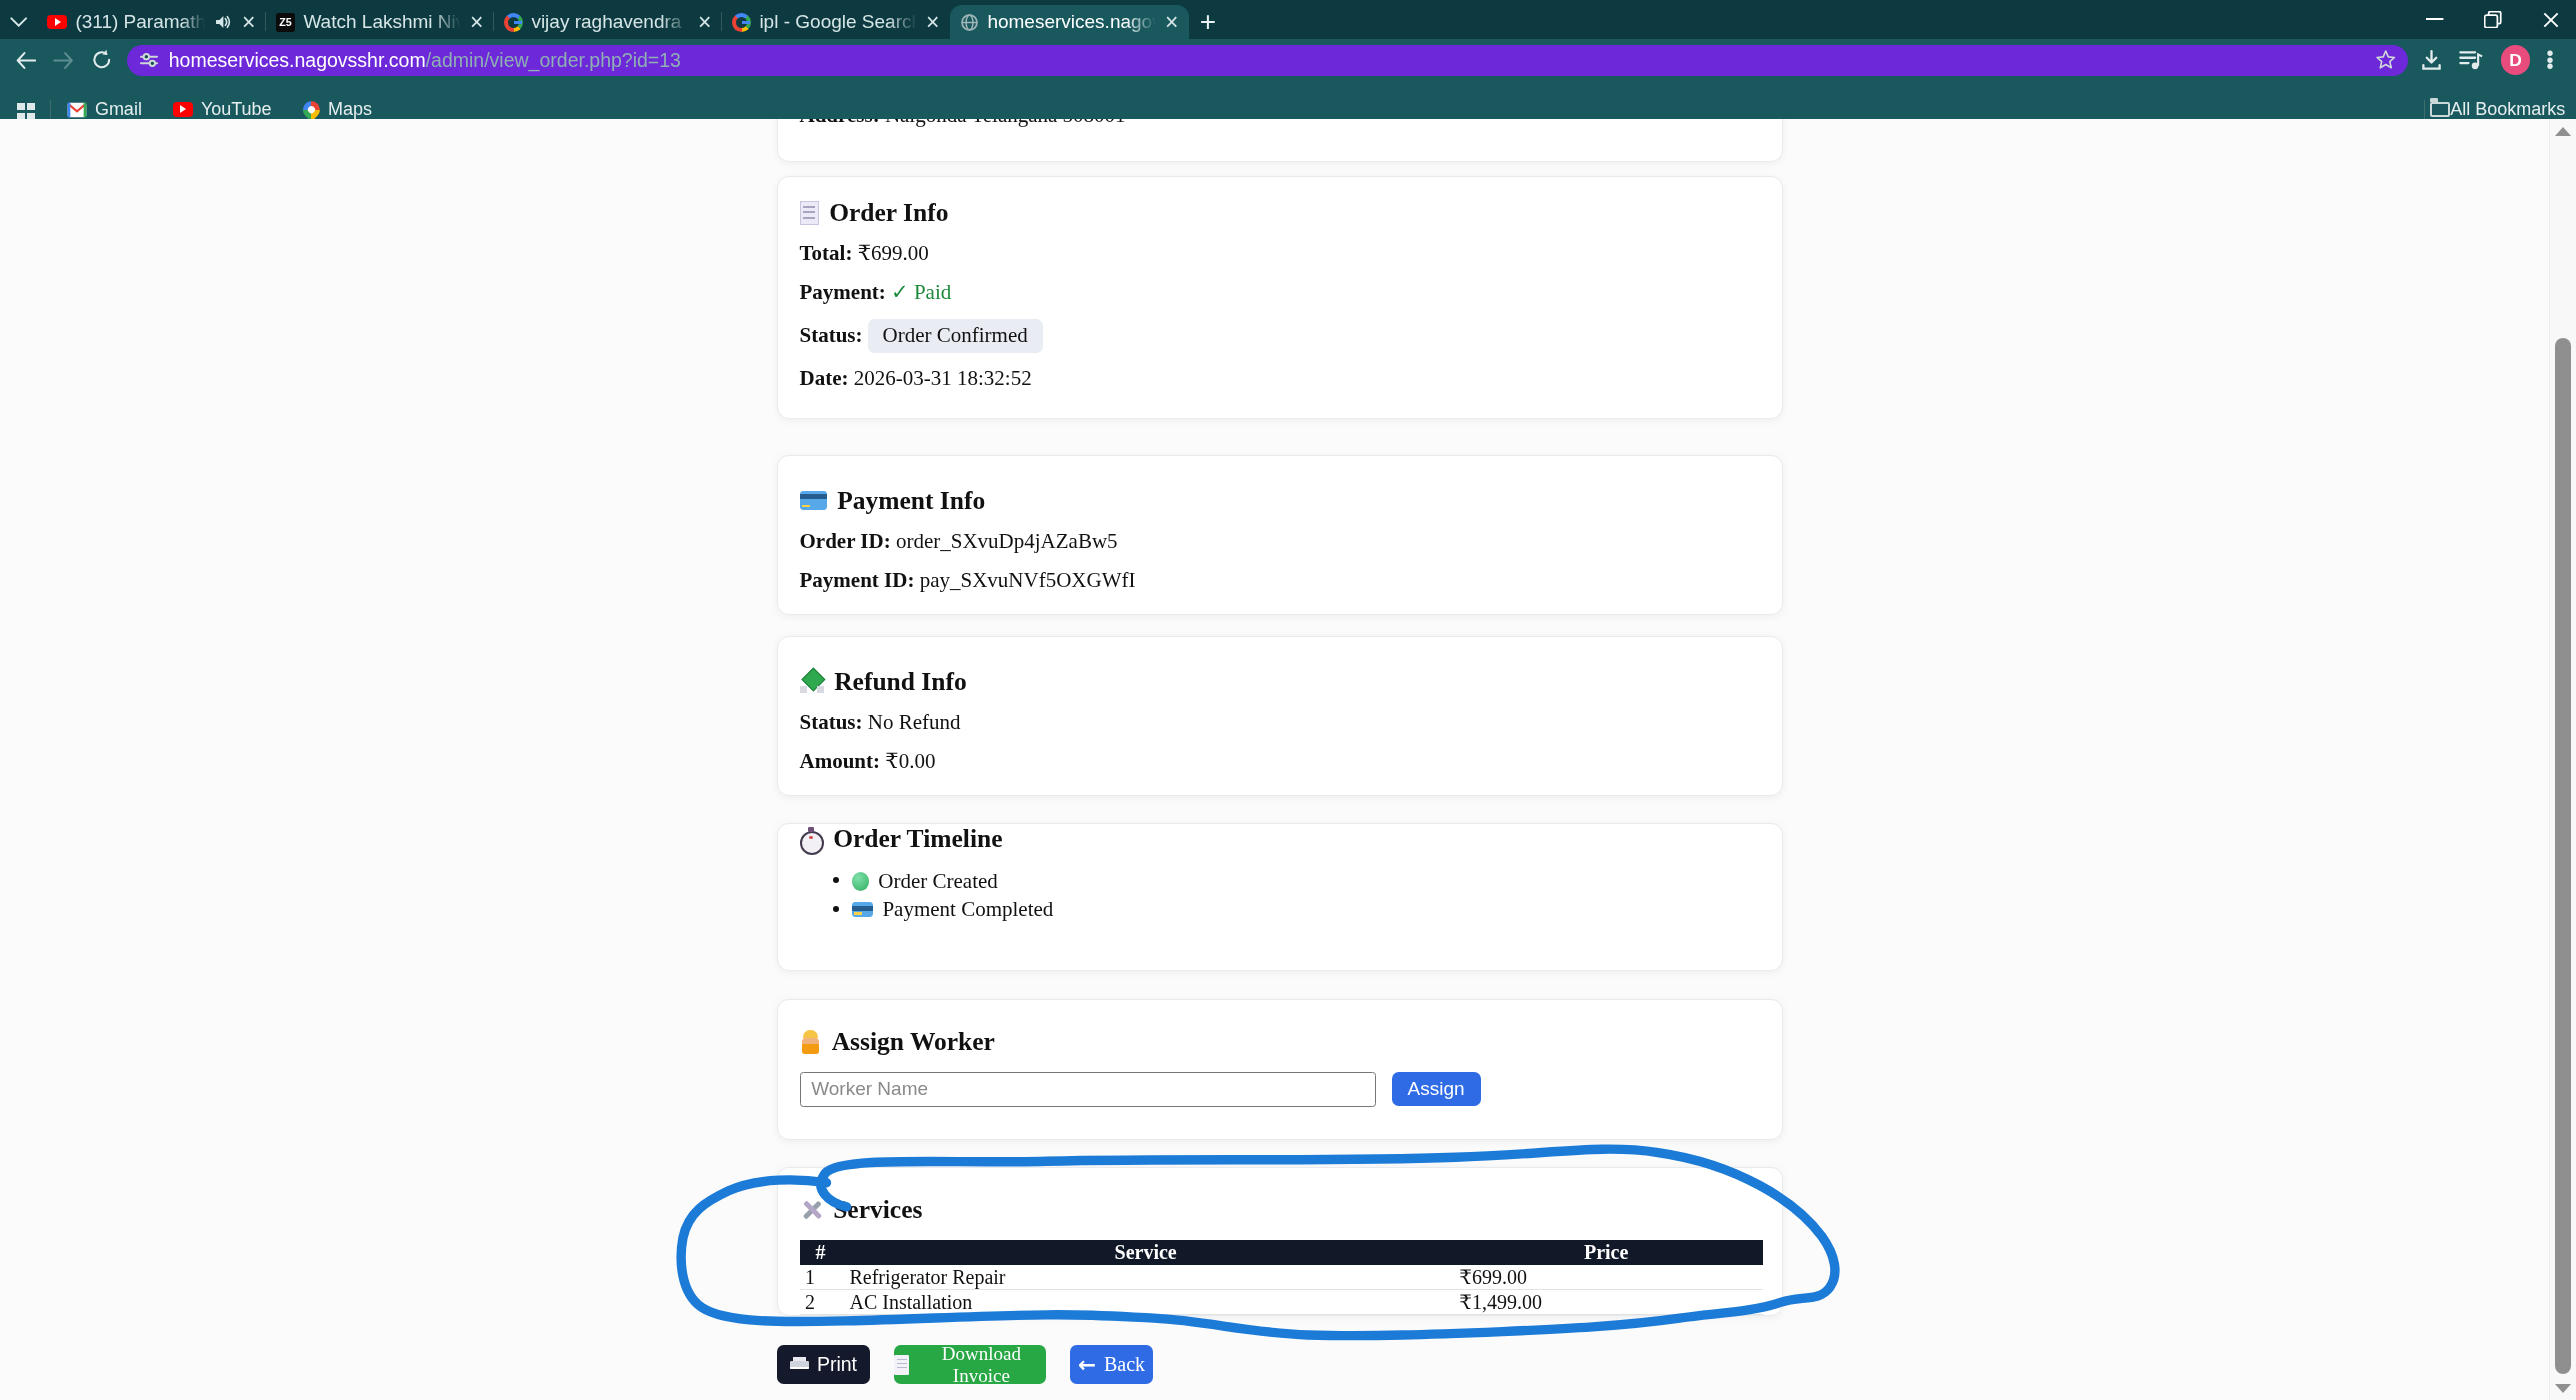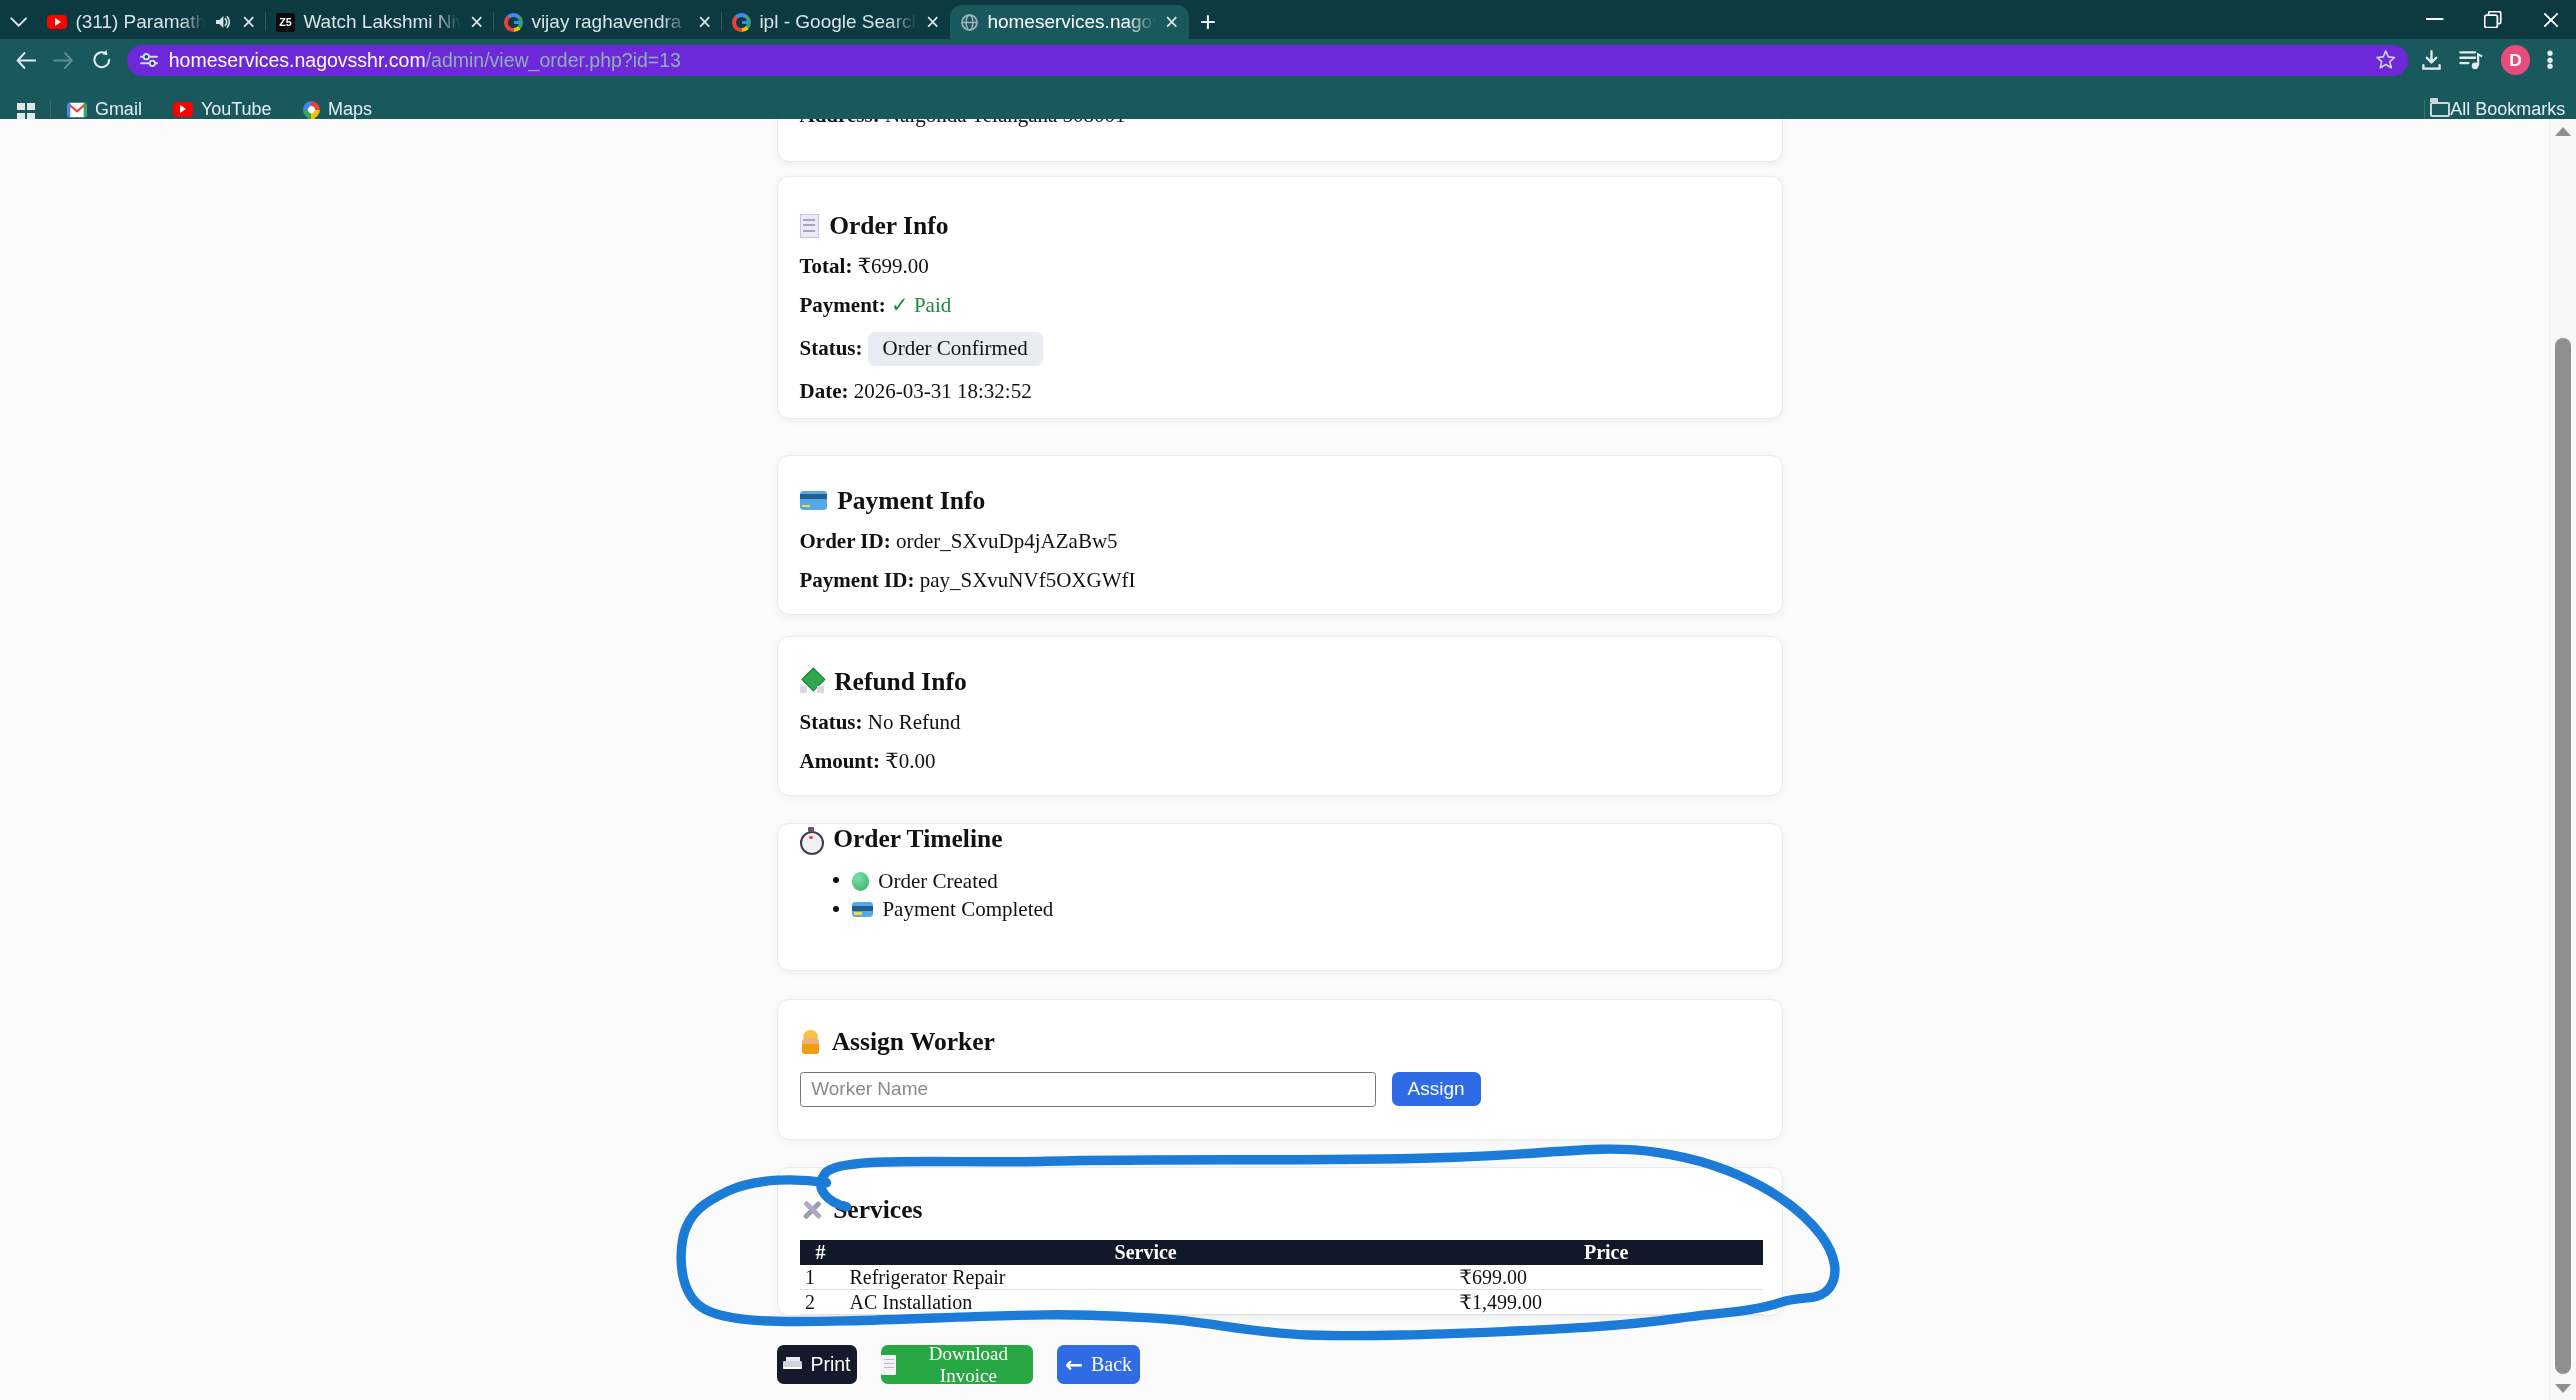--- a/index.html
+++ b/index.html
@@ -114,21 +114,21 @@
 
   table.services { margin-top:14.8px; width:963px; border-collapse:collapse; font-size:20px; }
   table.services th { background:#111827; color:#fff; font-weight:bold; height:25.5px; text-align:center; }
   table.services td { height:24px; border-bottom:1.3px solid #e2e2e2; text-align:left; }
   .col-num { width:42px; } .col-service { width:609px; } .col-price { width:313px; }
   td.num { padding-left:5.4px; } td.svc { padding-left:8px; } td.prc { padding-left:9.4px; }
 
   .actions { position:absolute; left:777px; top:1226px; display:flex; gap:24px; }
   .btn { height:39px; display:flex; align-items:center; justify-content:center; gap:8px; color:#fff;
          border:none; border-radius:6.7px; }
-  .btn-print { width:80px; background:#141a2c; font-size:19.5px;
+  .btn-print { width:93px; background:#141a2c; font-size:19.5px;
                font-family:"Liberation Sans","DejaVu Sans",sans-serif; }
   .btn-download { width:152px; background:#28a745; font-size:19px;
                   font-family:"Liberation Serif","DejaVu Serif",serif; }
   .btn-back { width:83px; background:#2e6be5; font-size:20px;
               font-family:"Liberation Serif","DejaVu Serif",serif; }
   .ic-printer { width:19px; height:16px; position:relative; }
   .ic-printer::before { content:""; position:absolute; left:2.7px; top:0; width:13.4px; height:4.7px; background:#e8e8ee; }
   .ic-printer::after { content:""; position:absolute; left:0; top:4.7px; width:19px; height:8px;
       background:#cfd3dd; border-radius:1.3px; box-shadow:inset 0 -6px 0 -4px #fff; }
   .ic-doc { width:16px; height:20px; background:#f2f2f8; border-radius:1.3px; position:relative; }
@@ -313,21 +313,21 @@
     <span>All Bookmarks</span>
   </span>
 </div>
 
 <div class="content">
 
   <div class="card partial-card">
     <p><b>Address:</b> <span>Nalgonda Telangana 508001</span></p>
   </div>
 
-  <div class="card" style="top:57px;height:243px;padding-top:34px;">
+  <div class="card" style="top:57px;height:243px;padding-top:21px;">
     <h2>
         <span class="ic-receipt"></span>
         <span>Order Info</span>
       </h2>
     <div class="row"><b>Total:</b> <span>₹699.00</span></div>
     <div class="row"><b>Payment:</b> <span class="green check">✓</span> <span class="green">Paid</span></div>
     <div class="row"><b>Status:</b> <span class="badge">Order Confirmed</span></div>
     <div class="row"><b>Date:</b> <span>2026-03-31 18:32:52</span></div>
   </div>
 

